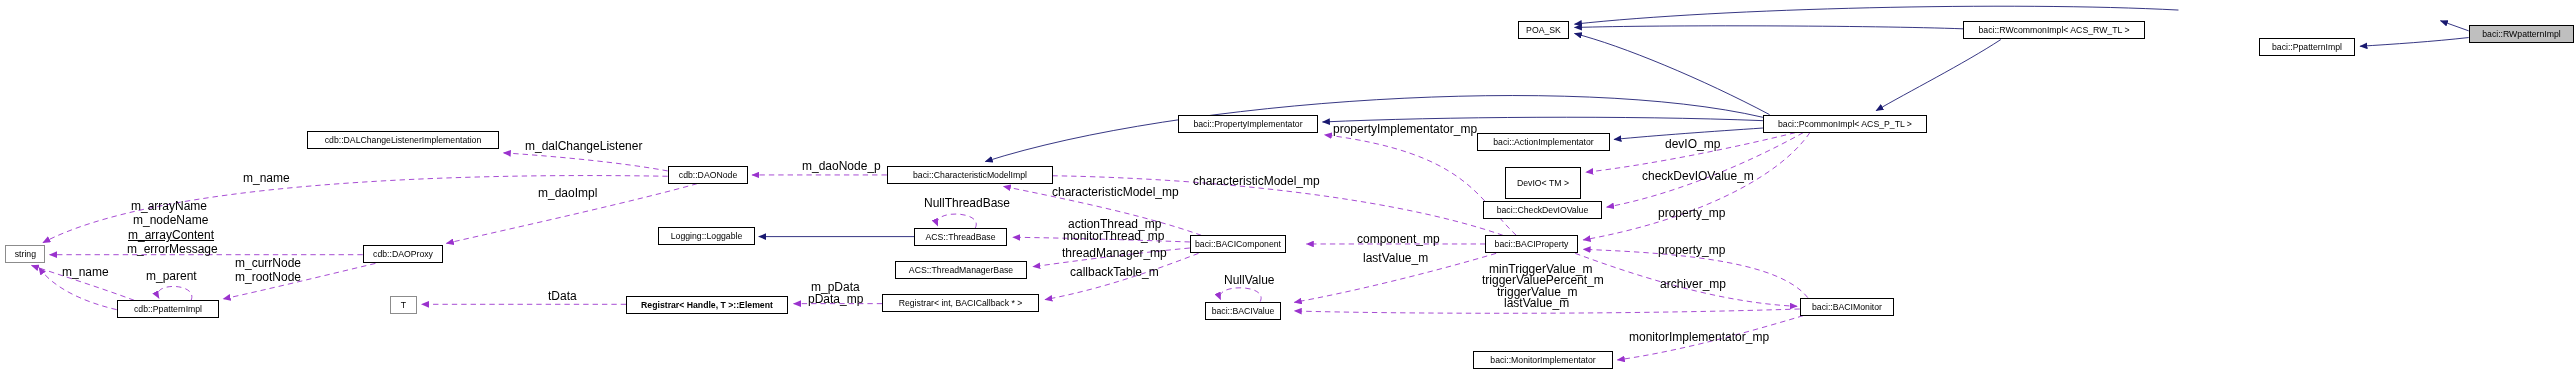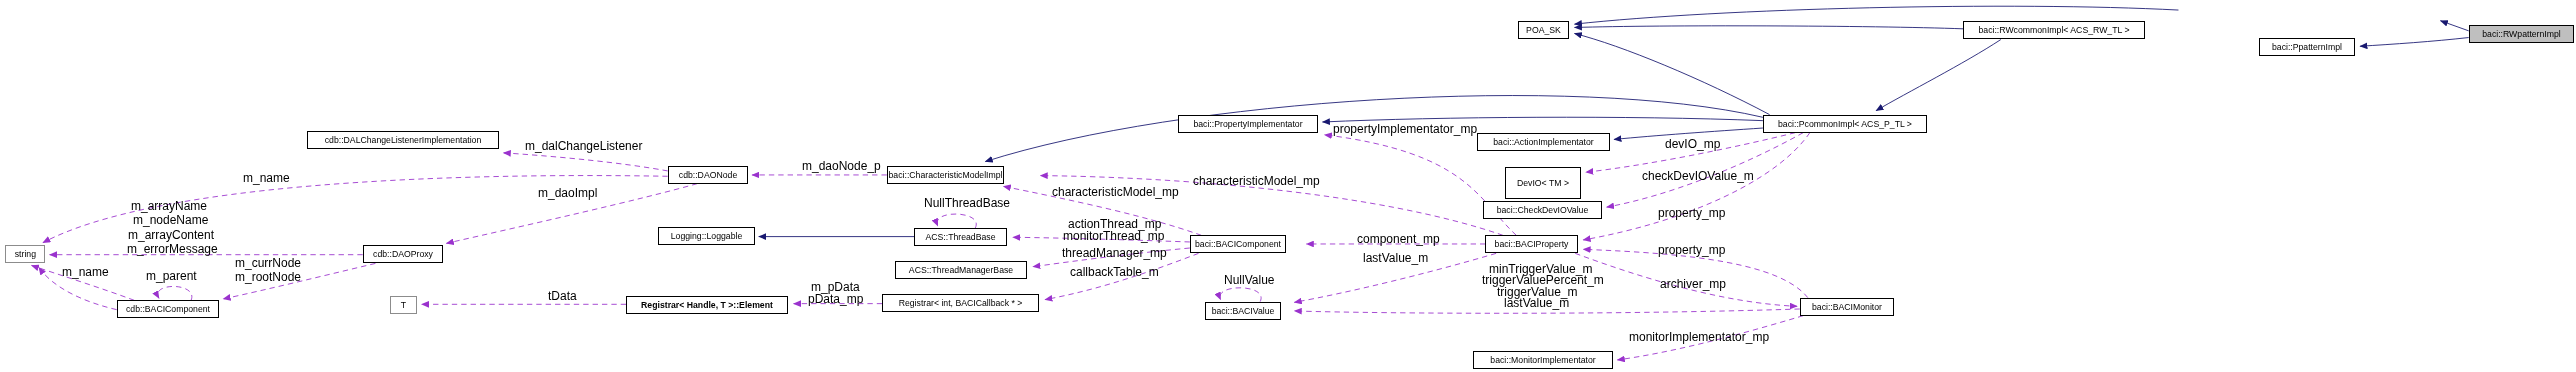--- a/index.html
+++ b/index.html
@@ -72,44 +72,44 @@
 
 <div class="node" style="left: 1518px; top: 21px; width: 51px; height: 18px;">POA_SK</div>
     <div class="node" style="left: 1963px; top: 21.4px; width: 182px; height: 18px;">baci::RWcommonImpl&lt; ACS_RW_TL &gt;</div>
     <div class="node selected" style="left: 2469px; top: 25px; width: 105px; height: 18px;">baci::RWpatternImpl</div>
     <div class="node" style="left: 2259px; top: 38px; width: 96px; height: 18px;">baci::PpatternImpl</div>
     <div class="node" style="left: 1763px; top: 115px; width: 164px; height: 18px;">baci::PcommonImpl&lt; ACS_P_TL &gt;</div>
     <div class="node" style="left: 1178px; top: 115px; width: 140px; height: 18px;">baci::PropertyImplementator</div>
     <div class="node" style="left: 1477px; top: 133px; width: 133px; height: 18px;">baci::ActionImplementator</div>
     <div class="node" style="left: 307px; top: 131px; width: 192px; height: 18px;">cdb::DALChangeListenerImplementation</div>
     <div class="node" style="left: 668px; top: 166px; width: 80px; height: 18px;">cdb::DAONode</div>
-    <div class="node" style="left: 887px; top: 166px; width: 117px; height: 18px;">baci::CharacteristicModelImpl</div>
+    <div class="node" style="left: 887px; top: 166px; width: 166px; height: 18px;">baci::CharacteristicModelImpl</div>
     <div class="node" style="left: 1505px; top: 167px; width: 76px; height: 32px;">DevIO&lt; TM &gt;</div>
     <div class="node" style="left: 1483px; top: 201px; width: 119px; height: 18px;">baci::CheckDevIOValue</div>
     <div class="node external" style="left: 5.4px; top: 245px; width: 40px; height: 18px;">string</div>
     <div class="node" style="left: 363px; top: 245px; width: 80px; height: 18px;">cdb::DAOProxy</div>
     <div class="node" style="left: 658px; top: 227px; width: 97px; height: 18px;">Logging::Loggable</div>
     <div class="node" style="left: 914px; top: 228px; width: 93px; height: 18px;">ACS::ThreadBase</div>
     <div class="node" style="left: 895px; top: 261px; width: 132px; height: 18px;">ACS::ThreadManagerBase</div>
-    <div class="node" style="left: 117px; top: 300px; width: 102px; height: 18px;">cdb::BACIComponent</div>
+    <div class="node" style="left: 117px; top: 300px; width: 102px; height: 18px;">cdb::PpatternImpl</div>
     <div class="node external" style="left: 390px; top: 296px; width: 27px; height: 18px;">T</div>
     <div class="node" style="left: 626px; top: 296px; width: 162px; height: 18px; font-weight: bold;">Registrar&lt; Handle, T &gt;::Element</div>
     <div class="node" style="left: 882px; top: 294px; width: 157px; height: 18px;">Registrar&lt; int, BACICallback * &gt;</div>
     <div class="node" style="left: 1190px; top: 235px; width: 96px; height: 18px;">baci::BACIComponent</div>
     <div class="node" style="left: 1485px; top: 235px; width: 93px; height: 18px;">baci::BACIProperty</div>
     <div class="node" style="left: 1205px; top: 302px; width: 76px; height: 18px;">baci::BACIValue</div>
     <div class="node" style="left: 1800px; top: 298px; width: 94px; height: 18px;">baci::BACIMonitor</div>
     <div class="node" style="left: 1473px; top: 351px; width: 140px; height: 18px;">baci::MonitorImplementator</div>
     <div class="edge-label" style="left: 516px; top: 141px; padding-left: 9px;">m_dalChangeListener</div>
     <div class="edge-label" style="left: 243px; top: 173px;">m_name</div>
     <div class="edge-label" style="left: 802px; top: 161px;">m_daoNode_p</div>
     <div class="edge-label" style="left: 538px; top: 188px;">m_daoImpl</div>
     <div class="edge-label" style="left: 131px; top: 201px;">m_arrayName</div>
     <div class="edge-label" style="left: 133px; top: 215px;">m_nodeName</div>
-    <div class="edge-label" style="left: 128px; top: 230px;">m_arrayContent</div>
+    <div class="edge-label" style="left: 128px; top: 230px; text-decoration: underline;">m_arrayContent</div>
     <div class="edge-label" style="left: 127px; top: 244px;">m_errorMessage</div>
     <div class="edge-label" style="left: 62px; top: 267px;">m_name</div>
     <div class="edge-label" style="left: 235px; top: 258px;">m_currNode</div>
     <div class="edge-label" style="left: 235px; top: 272px;">m_rootNode</div>
     <div class="edge-label" style="left: 146px; top: 271px;">m_parent</div>
     <div class="edge-label" style="left: 548px; top: 291px;">tData</div>
     <div class="edge-label" style="left: 811px; top: 282px;">m_pData</div>
     <div class="edge-label" style="left: 808px; top: 294px;">pData_mp</div>
     <div class="edge-label" style="left: 924px; top: 198px;">NullThreadBase</div>
     <div class="edge-label" style="left: 1068px; top: 219px;">actionThread_mp</div>

